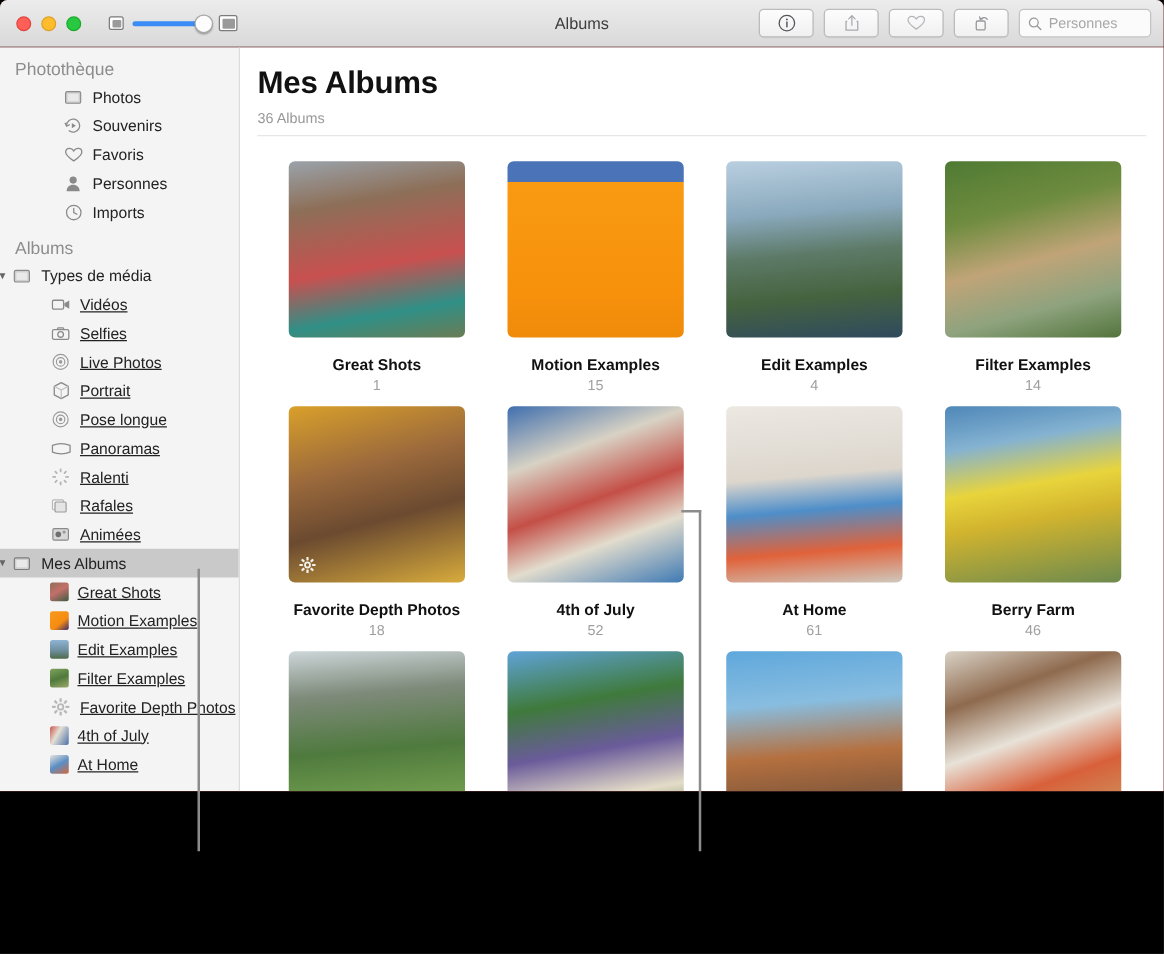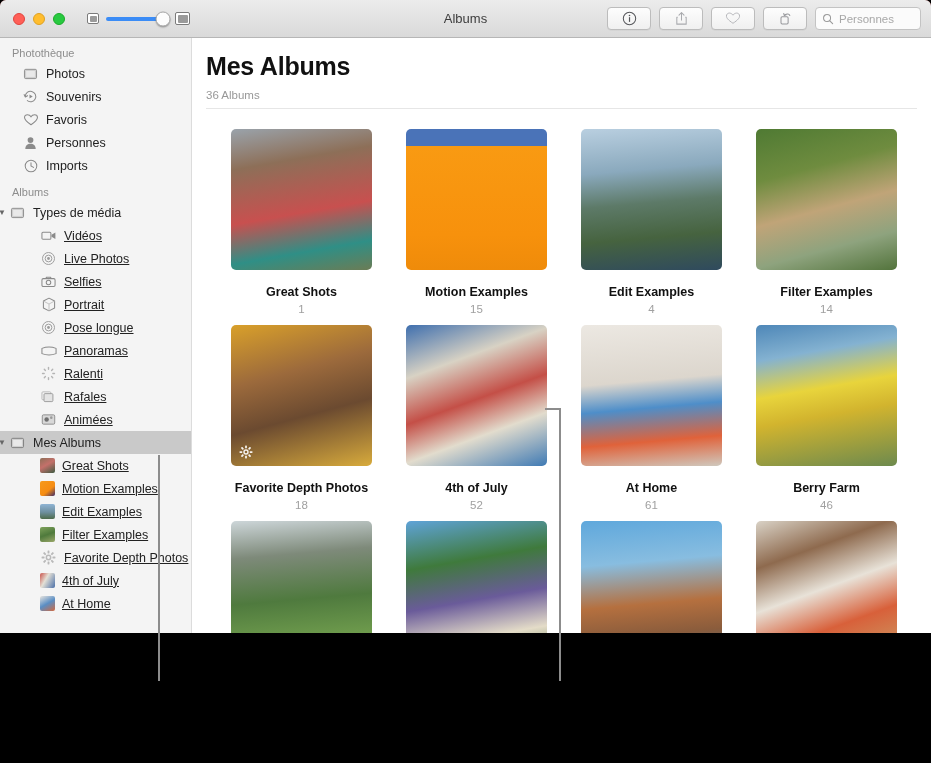--- a/index.html
+++ b/index.html
@@ -72,29 +72,29 @@
   .body { display: flex; height: 595px; }
   .sidebar {
     width: 192px; height: 100%;
     background: #f4f4f4;
     border-right: 1px solid #dcdcdc;
     padding-top: 6px;
     position: relative;
     overflow: hidden;
   }
   .sb-section {
-    font-size: 11px; color: #8d8d8d;
+    font-size: 14px; color: #8d8d8d;
     padding: 3px 0 3px 12px; font-weight: 400;
   }
   .sb-row {
     display: flex; align-items: center;
     height: 23px; padding-left: 12px;
     font-size: 12.5px; color: #222;
   }
-  .sb-row.indent1 { padding-left: 22px; }
+  .sb-row.indent1 { padding-left: 12px; margin-left: 38px; }
   .sb-row.indent2 { padding-left: 40px; text-decoration: underline; }
   .sb-row.selected { background: #c9c9c9; }
   .sb-ico {
     width: 17px; margin-right: 7px;
     display: flex; align-items: center; justify-content: center;
     color: #8a8a8a; flex: 0 0 17px;
   }
   .disc {
     width: 9px; margin-right: 2px; margin-left: -10px;
     font-size: 8px; color: #666; flex: 0 0 9px;
@@ -269,38 +269,38 @@
           <svg width="16" height="11" viewBox="0 0 17 11">
             <rect x="1" y="2" width="9.5" height="7.5" rx="1.1" fill="none" stroke="#8a8a8a" stroke-width="1.1"></rect>
             <path d="M11.2 4.6 L15.3 2.2 L15.3 9.3 L11.2 6.9 Z" fill="#8a8a8a"></path>
           </svg>
         </span>
         <span class="sb-label">Vidéos</span>
       </div>
 
       <div class="sb-row indent2">
         <span class="sb-ico">
+          <svg width="15" height="12" viewBox="0 0 16 12">
+            <rect x="1" y="2.4" width="14" height="8.4" rx="1.4" fill="none" stroke="#8a8a8a" stroke-width="1.1"></rect>
+            <path d="M5 2.4 L5.9 .9 L10.1 .9 L11 2.4" fill="none" stroke="#8a8a8a" stroke-width="1.1"></path>
+            <circle cx="8" cy="6.6" r="2.4" fill="none" stroke="#8a8a8a" stroke-width="1.1"></circle>
+          </svg>
+        </span>
+        <span class="sb-label">Selfies</span>
+      </div>
+
+      <div class="sb-row indent2">
+        <span class="sb-ico">
           <svg width="15" height="15" viewBox="0 0 16 16">
             <circle cx="8" cy="8" r="6.4" fill="none" stroke="#9a9a9a" stroke-width="1"></circle>
             <circle cx="8" cy="8" r="3.6" fill="none" stroke="#9a9a9a" stroke-width="1"></circle>
             <circle cx="8" cy="8" r="1.5" fill="#9a9a9a"></circle>
           </svg>
         </span>
         <span class="sb-label">Live Photos</span>
-      </div>
-
-      <div class="sb-row indent2">
-        <span class="sb-ico">
-          <svg width="15" height="12" viewBox="0 0 16 12">
-            <rect x="1" y="2.4" width="14" height="8.4" rx="1.4" fill="none" stroke="#8a8a8a" stroke-width="1.1"></rect>
-            <path d="M5 2.4 L5.9 .9 L10.1 .9 L11 2.4" fill="none" stroke="#8a8a8a" stroke-width="1.1"></path>
-            <circle cx="8" cy="6.6" r="2.4" fill="none" stroke="#8a8a8a" stroke-width="1.1"></circle>
-          </svg>
-        </span>
-        <span class="sb-label">Selfies</span>
       </div>
 
       <div class="sb-row indent2">
         <span class="sb-ico">
           <svg width="14" height="15" viewBox="0 0 15 16">
             <path d="M7.5 1.2 L13.5 4.3 L13.5 11.7 L7.5 14.8 L1.5 11.7 L1.5 4.3 Z" fill="none" stroke="#8a8a8a" stroke-width="1.1" stroke-linejoin="round"></path>
             <path d="M1.5 4.3 L7.5 7.5 L13.5 4.3 M7.5 7.5 L7.5 14.8" fill="none" stroke="#c0c0c0" stroke-width="1"></path>
           </svg>
         </span>
         <span class="sb-label">Portrait</span>

